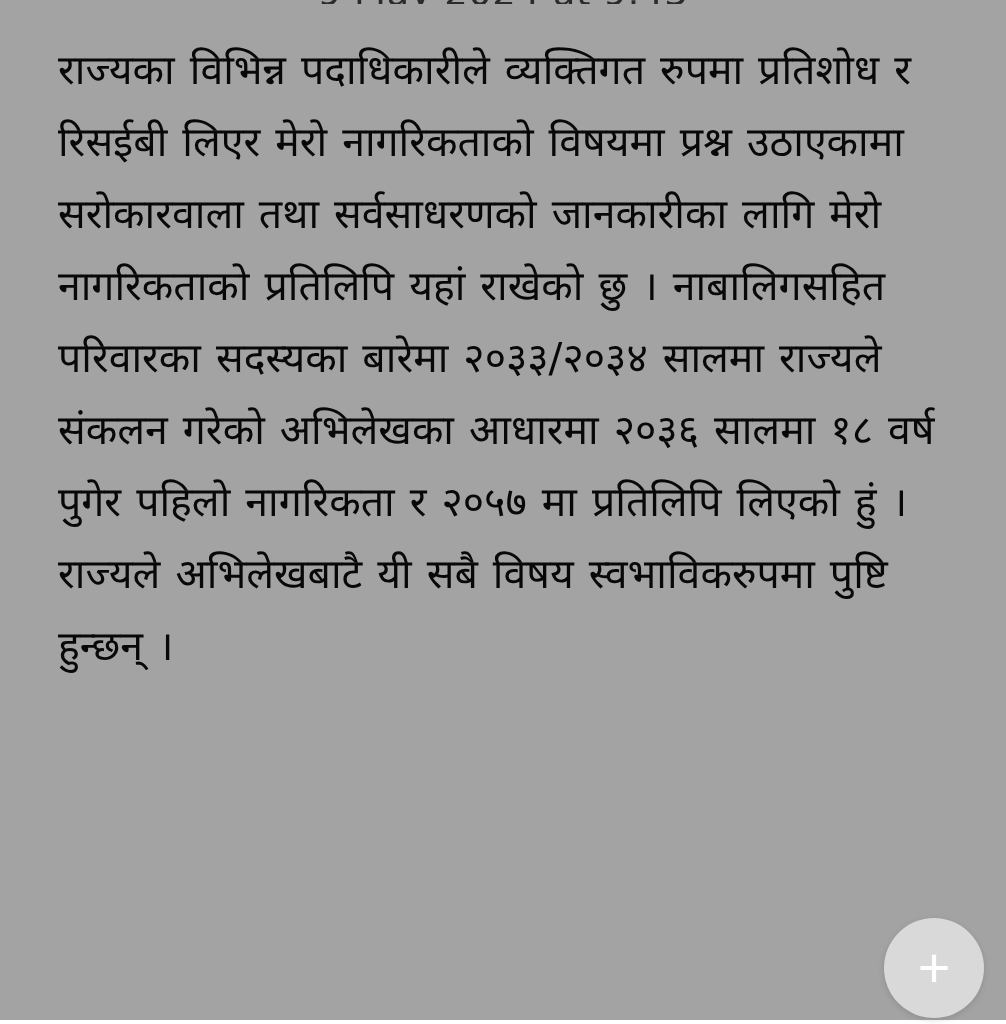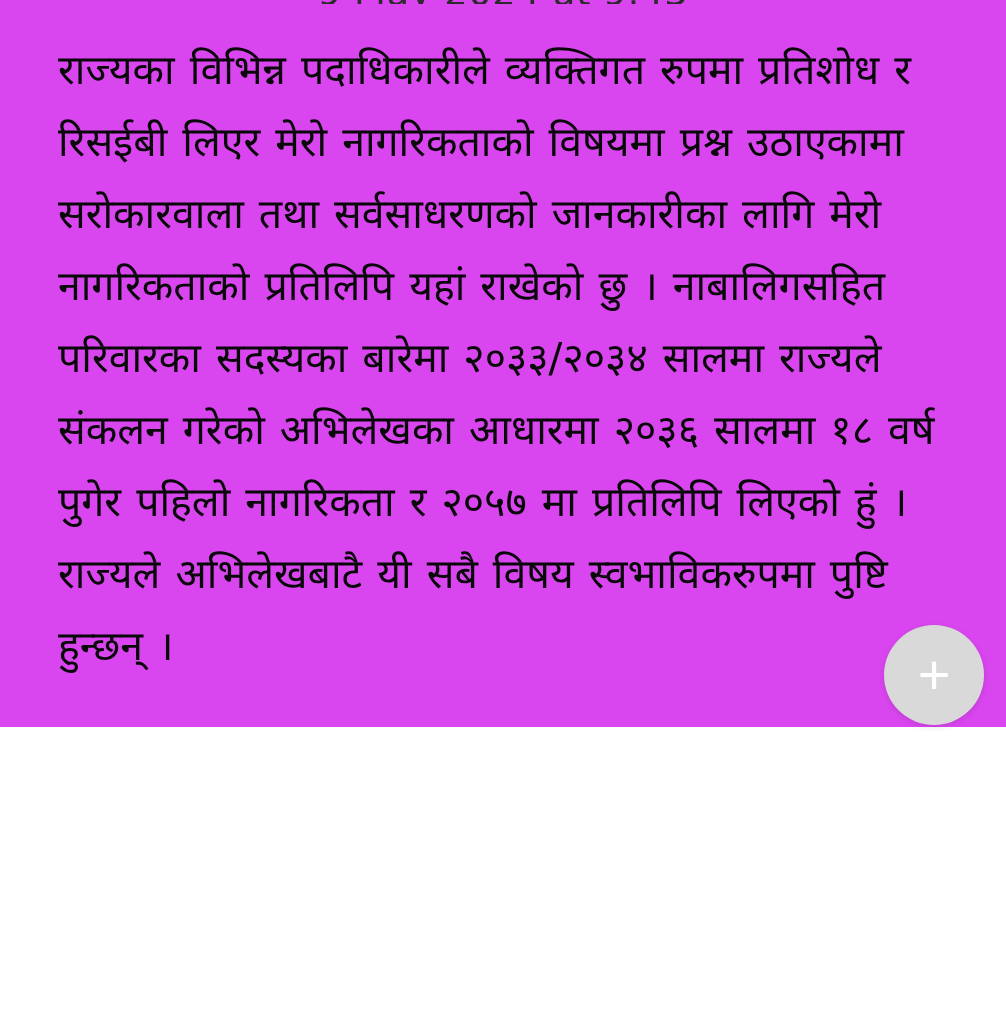--- a/index.html
+++ b/index.html
@@ -11,22 +11,22 @@
     width: 1006px;
     height: 1024px;
     overflow: hidden;
     font-family: "DejaVu Sans", "Liberation Sans", sans-serif;
     color: #101010;
     position: relative;
   }
   .page {
     position: relative;
     width: 1006px;
-    height: 727px;
-    background: #d946ef;
+    height: 1020px;
+    background: #a3a3a3;
     box-sizing: border-box;
   }
   .partial-header {
     position: absolute;
     top: -30px;
     left: 0;
     width: 1006px;
     text-align: center;
     font-size: 37px;
     line-height: 46px;

